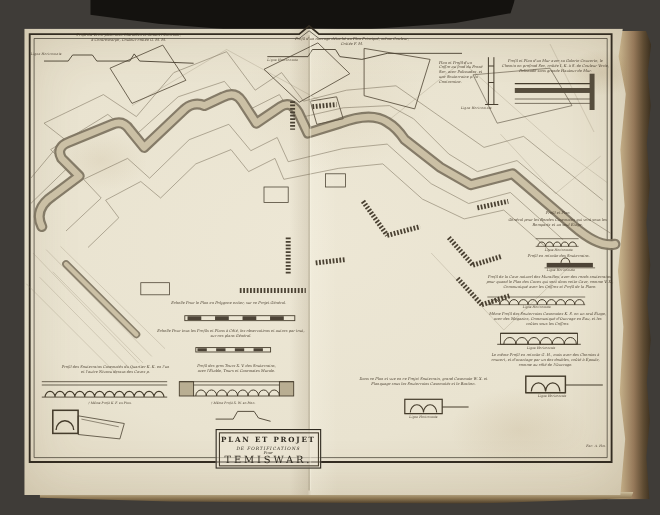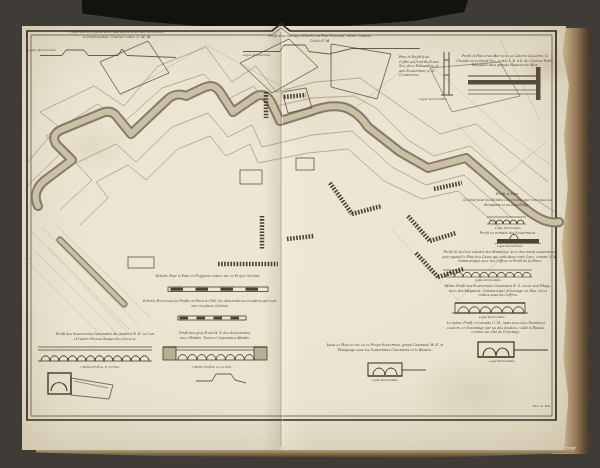--- a/index.html
+++ b/index.html
@@ -221,15 +221,23 @@
 
   <div class="cap" style="left:95px;top:331px;width:240px">
     <span>Profil des gros Tours X. V. des Souterrains,</span>
     <span>avec l'Étable, Tours et Casemates Murale.</span>
   </div>
   <div class="cap tiny" style="left:132px;top:364.5px;width:160px">† Même Profil X. W. en Plan.</div>
 
   <div class="cap" style="left:275px;top:343px;width:220px">Dans ce Plan et vue en ce Projet Souterrain, grand Casemate W. X. et Flanquage sous les Souterrains Casematés et le Bastion.</div>
   <div class="cap tiny" style="left:325px;top:377.5px;width:120px">Ligne Horizontale</div>
 
+  <div class="cartouche">
+    <div class="in">
+      <div class="ct1">PLAN ET PROJET</div>
+      <div class="ct2">DE FORTIFICATIONS</div>
+      <div class="ct3">Pour</div>
+      <div class="ct4">TEMISWAR.</div>
+    </div>
+  </div>
 
   <div class="capL tiny" style="left:533px;top:404px;width:90px">Fec: A. Hm.</div>
 </div>
 
 </body></html>

